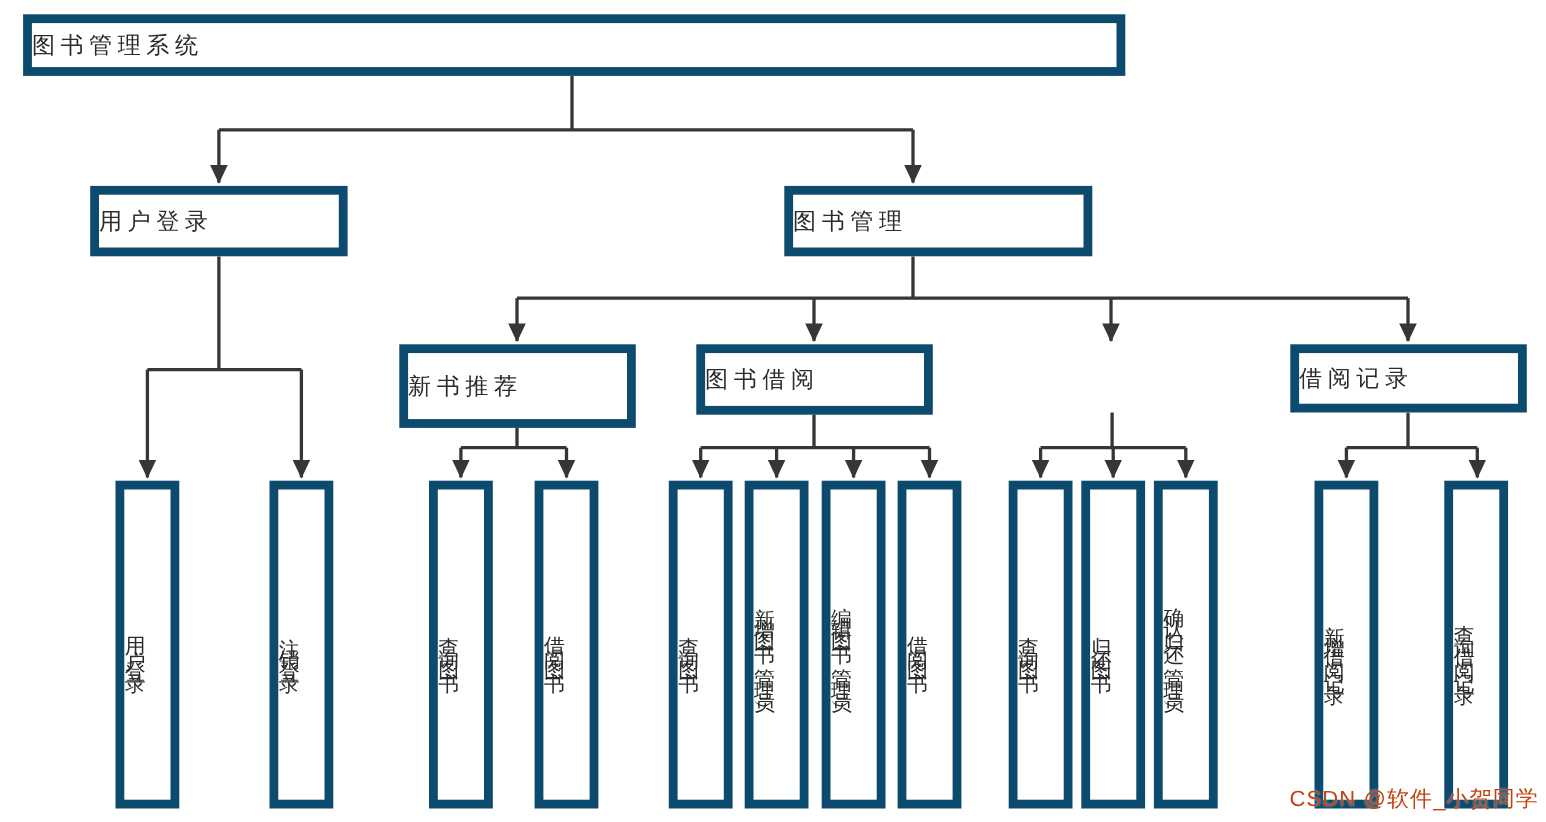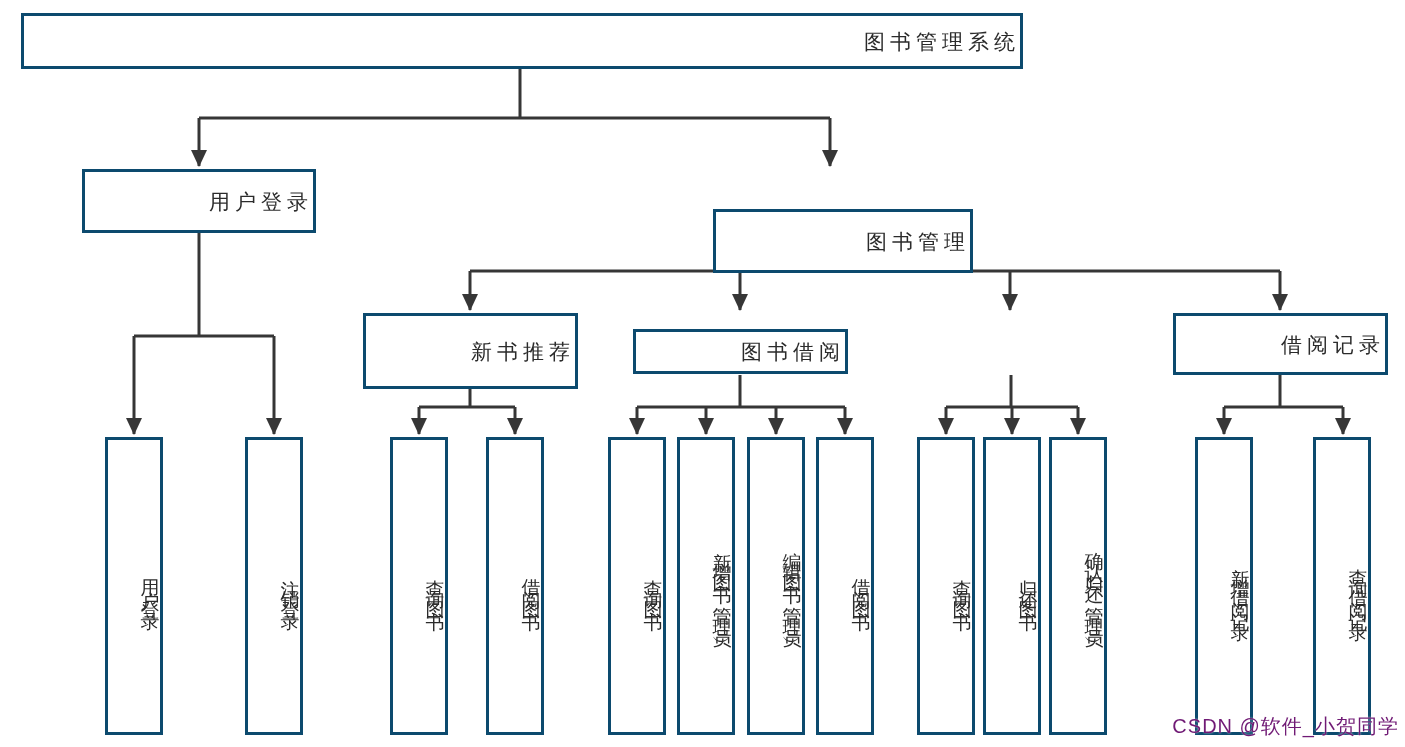--- a/index.html
+++ b/index.html
@@ -17,25 +17,25 @@
   }
   #connectors {
     position: absolute;
     left: 0; top: 0;
     width: 1405px;
     height: 747px;
   }
   .node {
     position: absolute;
     box-sizing: border-box;
-    border: 3px solid #0c4a6e;
+    border: 8px solid #0c4a6e;
     background: #ffffff;
     display: flex;
     align-items: center;
-    justify-content: flex-end;
+    justify-content: flex-start;
     color: #2b2b2b;
   }
   .node .lbl {
     font-size: 21px;
     letter-spacing: 5px;
     white-space: nowrap;
     line-height: 1;
   }
   .node.leaf {
     width: 58px;
@@ -49,21 +49,21 @@
     letter-spacing: 11px;
     line-height: 1;
     white-space: nowrap;
   }
   #watermark {
     position: absolute;
     top: 713px;
     right: 6px;
     font-size: 20px;
     letter-spacing: 1px;
-    color: #701a75;
+    color: #c2410c;
     text-shadow: 0 0 2px rgba(255,255,255,0.8);
     white-space: nowrap;
     z-index: 5;
   }
 </style>
 </head>
 <body>
 
 <div id="canvas">
 
@@ -122,28 +122,28 @@
     </g>
   </svg>
 
   <div class="node" style="left:21px; top:13px; width:1002px; height:56px;">
     <span class="lbl">图书管理系统</span>
   </div>
 
   <div class="node" style="left:82px; top:169px; width:234px; height:64px;">
     <span class="lbl">用户登录</span>
   </div>
-  <div class="node" style="left:713px; top:169px; width:260px; height:64px;margin-top:40px;">
+  <div class="node" style="left:713px; top:169px; width:280px; height:64px;">
     <span class="lbl">图书管理</span>
   </div>
 
   <div class="node" style="left:363px; top:313px; width:215px; height:76px;">
     <span class="lbl">新书推荐</span>
   </div>
-  <div class="node" style="left:633px; top:313px; width:215px; height:45px;margin-top:16px;">
+  <div class="node" style="left:633px; top:313px; width:215px; height:64px;">
     <span class="lbl">图书借阅</span>
   </div>
   <div class="node" style="left:1173px; top:313px; width:215px; height:62px;">
     <span class="lbl">借阅记录</span>
   </div>
 
   <div class="node leaf" style="left:105px;">
     <span class="lbl">用户登录</span>
   </div>
   <div class="node leaf" style="left:245px;">

